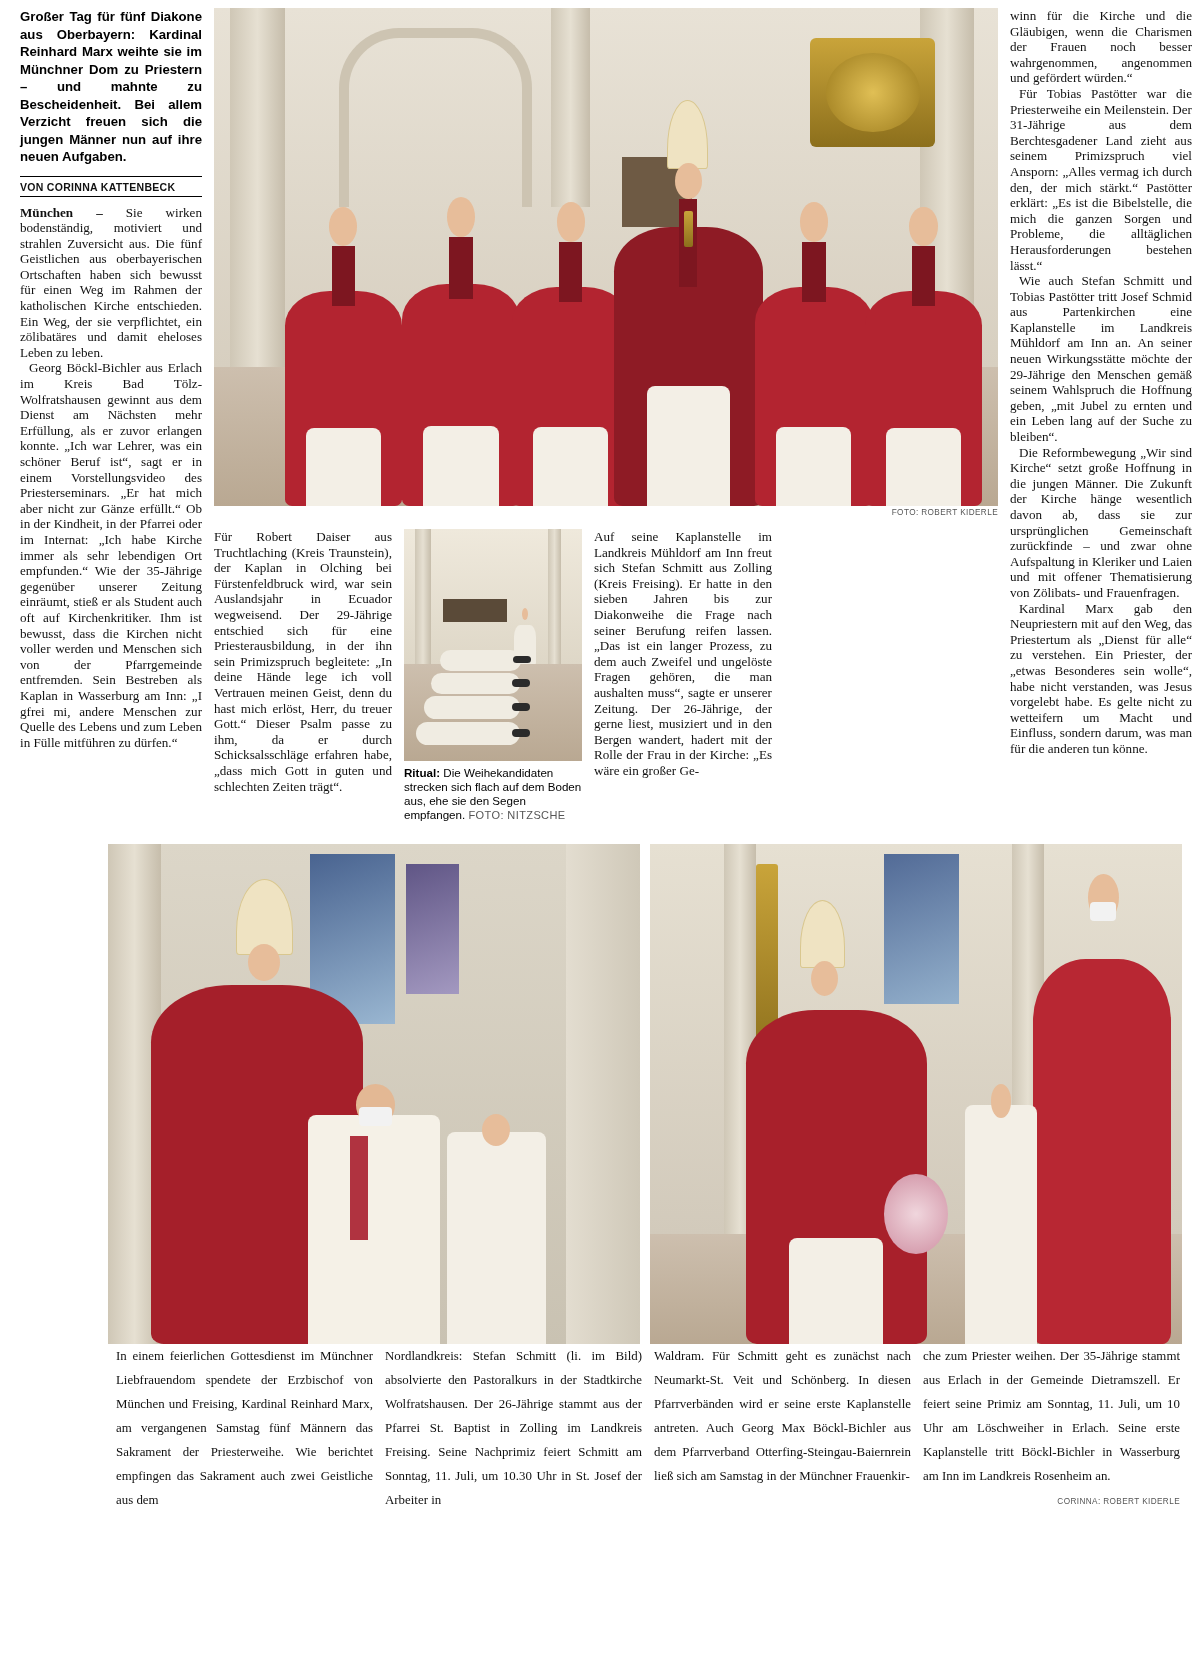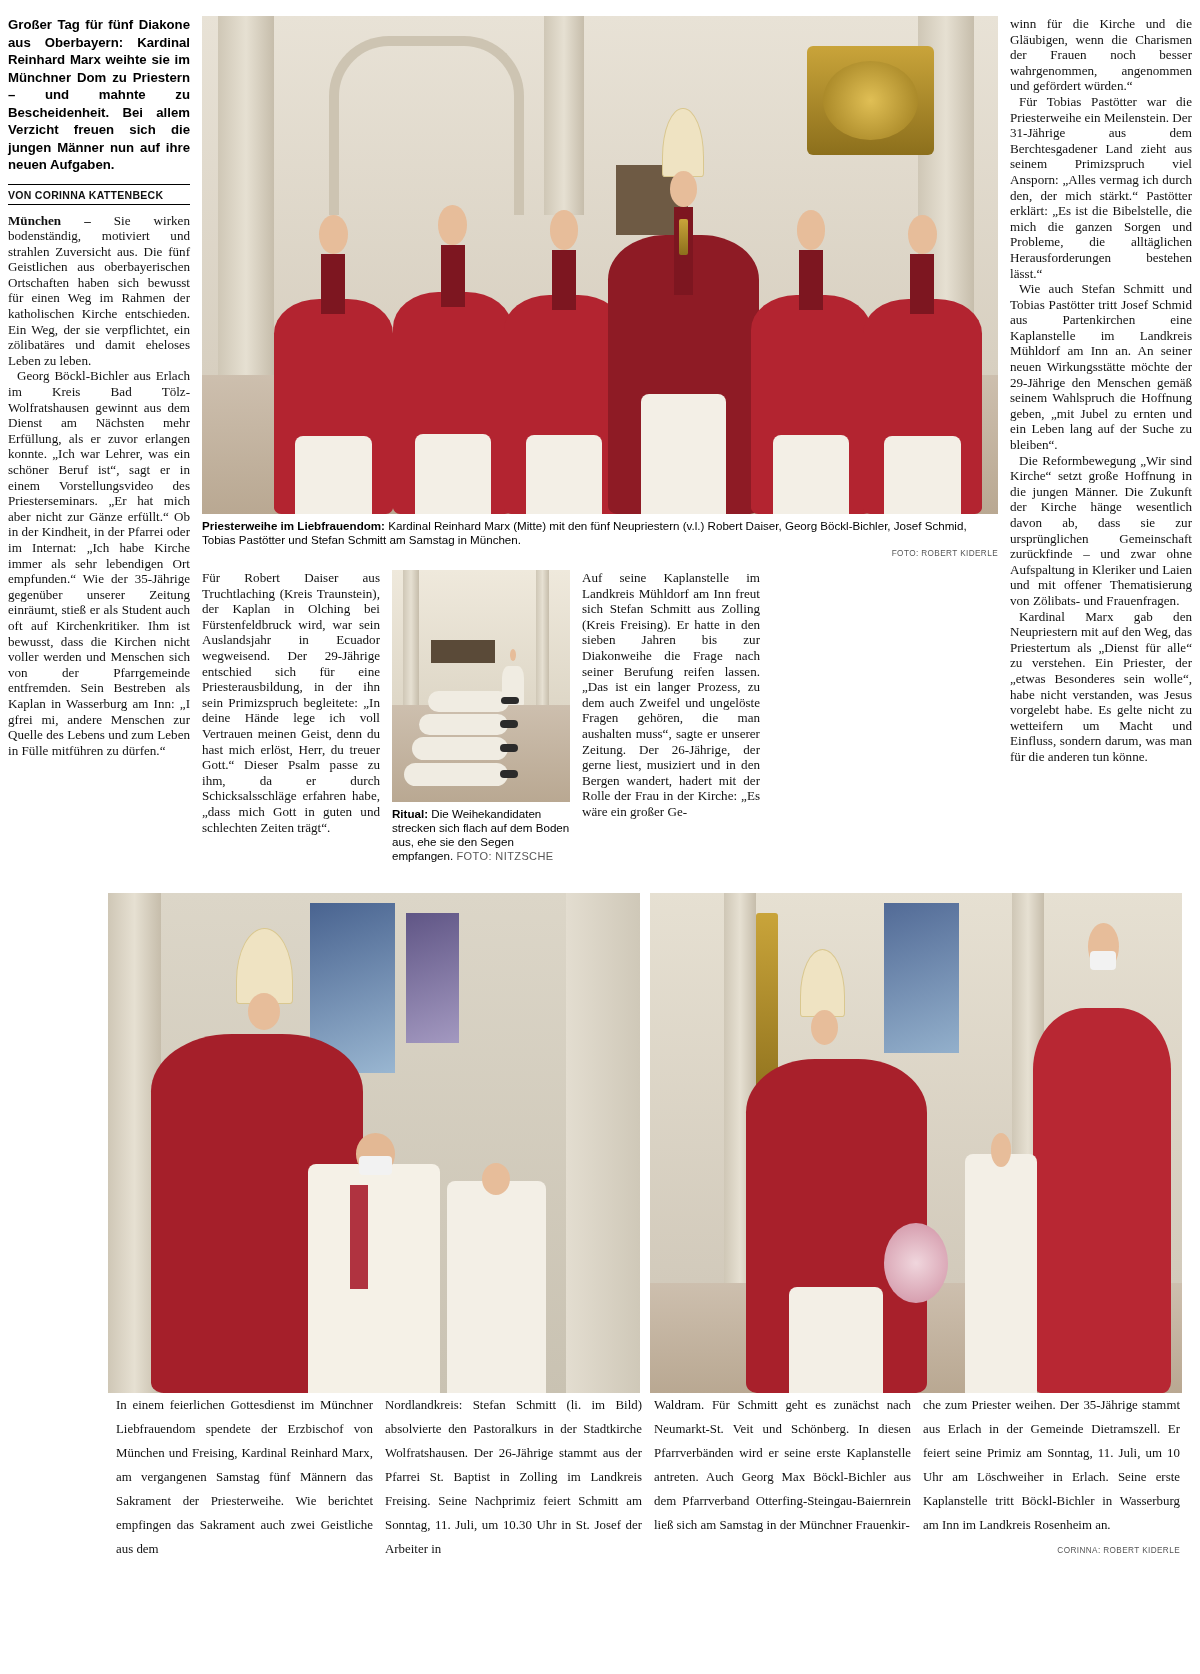--- a/index.html
+++ b/index.html
@@ -19,22 +19,23 @@
     text-align:center;
     letter-spacing:-0.5px;
     margin:14px 0 16px 0;
     color:#000;
   }
 
   .cols{
     position:relative;
     display:flex;
     gap:12px;
-    padding:16px 8px;
+    padding:8px 8px;
     box-sizing:border-box;
+    margin-left:12px;
   }
 
   
   .col-left{width:182px;flex:0 0 182px;}
   .lead{
     font-family:"Liberation Sans", sans-serif;
     font-weight:bold;
     font-size:13.2px;
     line-height:17.5px;
     text-align:justify;
@@ -215,23 +216,20 @@
           </div>
           <div class="figure" style="left:83%;width:15%;height:60%">
             <div class="robe" style="height:72%"></div>
             <div class="alb" style="height:26%"></div>
             <div class="head" style="left:38%;top:0;width:24%;height:13%"></div>
             <div class="stole" style="left:40%;top:13%;width:20%;height:20%"></div>
           </div>
         </div>
       </div>
 
-      <div class="caption">
-        <b>Priesterweihe im Liebfrauendom:</b><span> Kardinal Reinhard Marx (Mitte) mit den fünf Neupriestern (v.l.) Robert Daiser, Georg Böckl-Bichler, Josef Schmid, Tobias Pastötter und Stefan Schmitt am Samstag in München.</span>
-      </div>
       <div class="credit">FOTO: ROBERT KIDERLE</div>
 
       <div class="mid-row">
         <div class="mid-col body-text">
           <p class="first">Für Robert Daiser aus Truchtlaching (Kreis Traunstein), der Kaplan in Olching bei Fürstenfeldbruck wird, war sein Auslandsjahr in Ecuador wegweisend. Der 29-Jährige entschied sich für eine Priesterausbildung, in der ihn sein Primizspruch begleitete: „In deine Hände lege ich voll Vertrauen meinen Geist, denn du hast mich erlöst, Herr, du treuer Gott.“ Dieser Psalm passe zu ihm, da er durch Schicksalsschläge erfahren habe, „dass mich Gott in guten und schlechten Zeiten trägt“.</p>
         </div>
 
         <div class="mid-photo-wrap">
           <div class="photo photo-ritual">
             <div class="scene">

